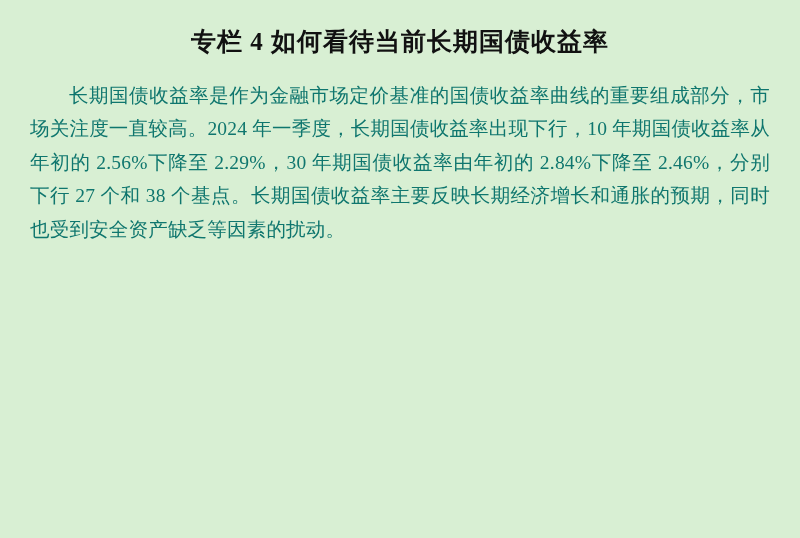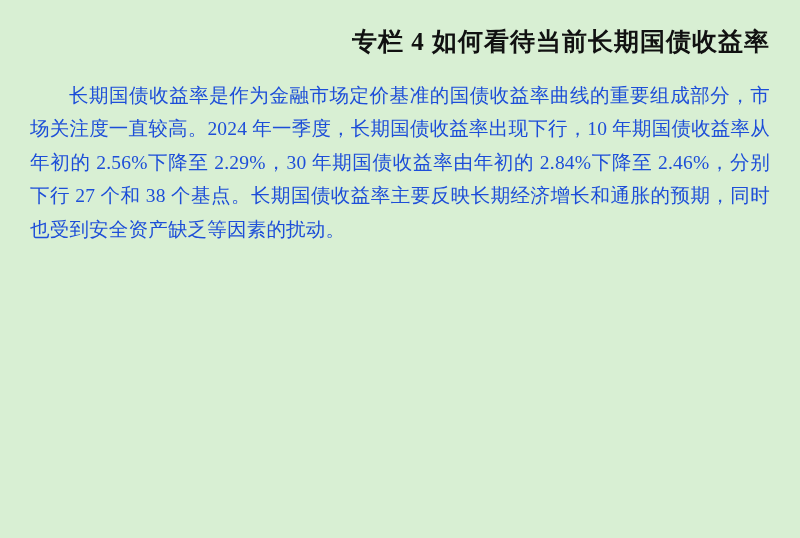--- a/index.html
+++ b/index.html
@@ -15,33 +15,33 @@
   }
   .page {
     position: relative;
     width: 800px;
     height: 538px;
     box-sizing: border-box;
     padding: 18px 30px 0 30px;
     background: #d8efd3;
   }
   .doc-title {
-    text-align: right;
+    text-align: center;
     font-size: 25px;
     font-weight: bold;
     color: #111111;
     letter-spacing: 1px;
     margin: 8px 0 20px 0;
     line-height: 1.3;
     font-family: "Liberation Serif", "DejaVu Serif", serif;
   }
   .body-text {
     font-size: 19.5px;
     line-height: 1.72;
-    color: #1d4ed8;
+    color: #0f766e;
     text-align: justify;
     text-justify: inter-ideograph;
     letter-spacing: 0.2px;
   }
   .para {
     margin: 0 0 2px 0;
     text-indent: 2em;
   }
   .para.second {
     margin-top: 12px;

